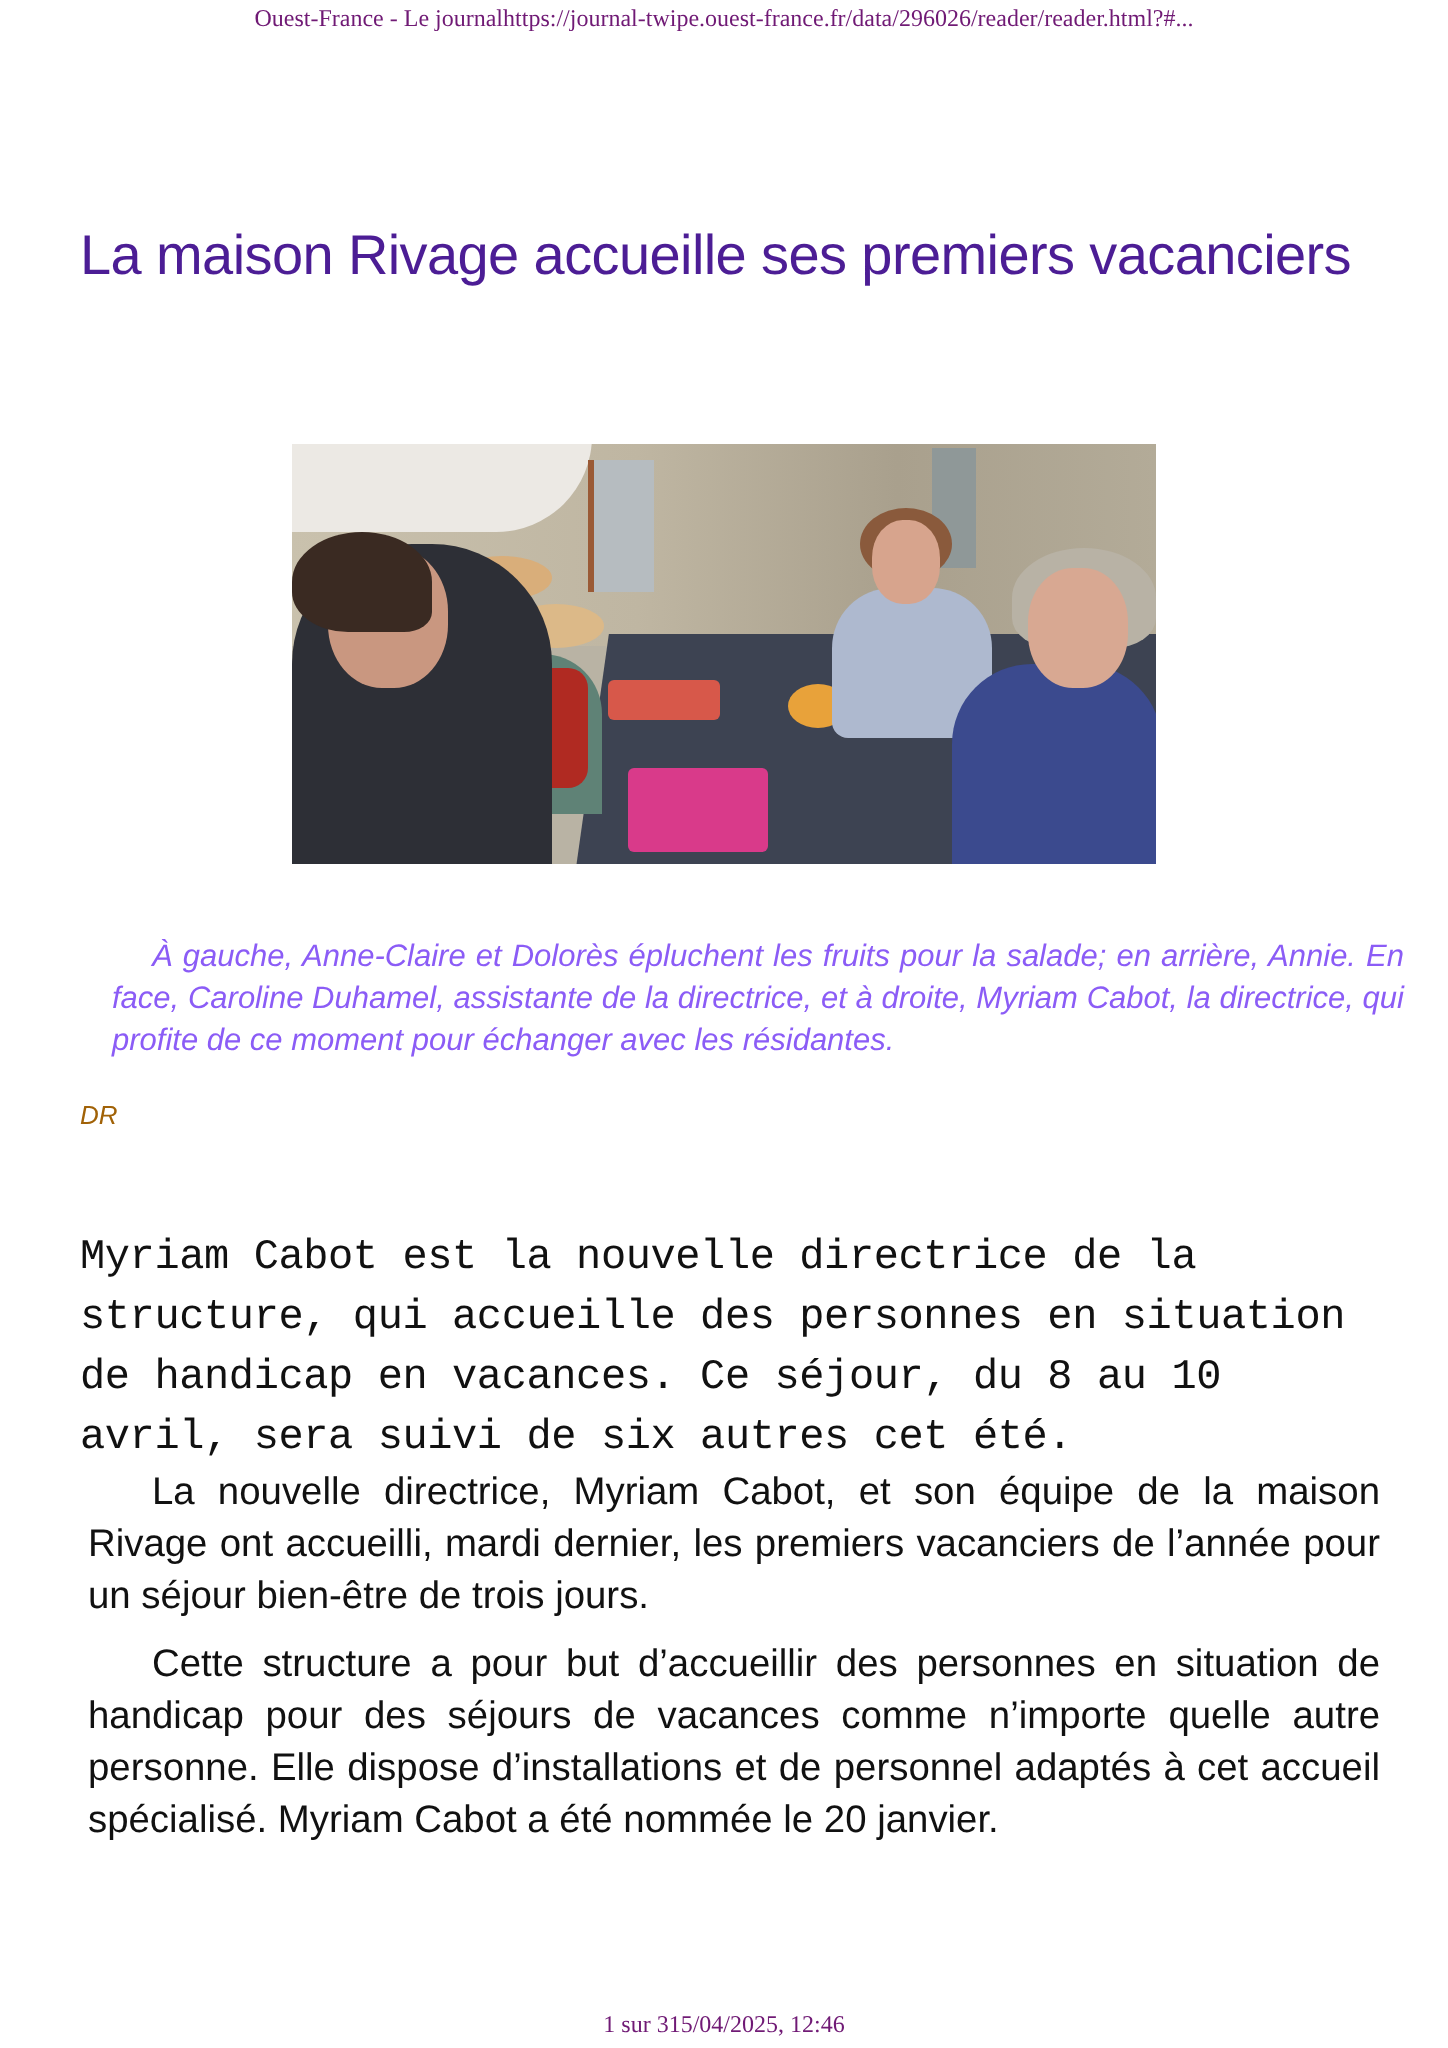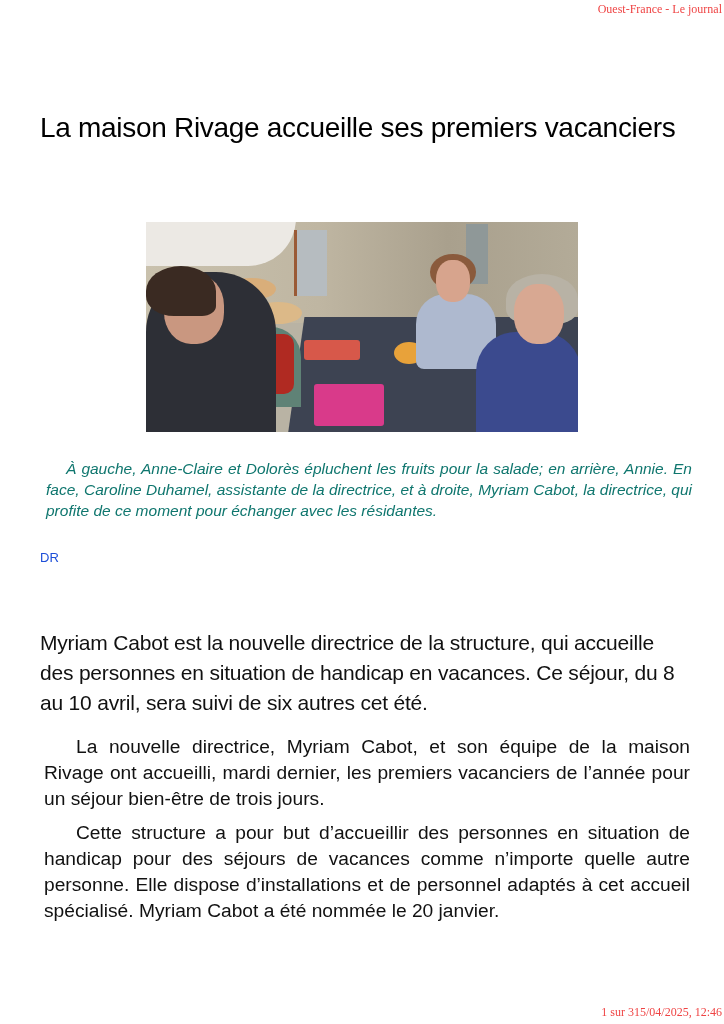--- a/index.html
+++ b/index.html
@@ -1,27 +1,27 @@
 <!DOCTYPE html>
 <html><head>
 <meta charset="utf-8">
 <style>
   html, body { margin: 0; padding: 0; background: #ffffff; }
   body { width: 724px; height: 1024px; position: relative; overflow: hidden; color: #111; }
   .print-header, .print-footer {
     position: absolute; left: 0; right: 0;
-    font-family: "Liberation Serif", serif; font-size: 12px; color: #ef4444;
-    display: flex; justify-content: flex-end; padding: 0 2px;
+    font-family: "Liberation Serif", serif; font-size: 12px; color: #701a75;
+    display: flex; justify-content: center; padding: 0 2px;
   }
   .print-header { top: 2px; }
   .print-footer { bottom: 4px; margin-top: 24px; }
   .headline {
     position: absolute; left: 40px; top: 110px; width: 640px;
     font-family: "Liberation Sans", sans-serif; font-size: 28px; line-height: 35px;
-    font-weight: normal; margin: 0; color: #000000; letter-spacing: -0.3px;
+    font-weight: normal; margin: 0; color: #4c1d95; letter-spacing: -0.3px;
   }
   .photo {
     position: absolute; left: 146px; top: 222px; width: 432px; height: 210px;
     overflow: hidden; background: #b9b3a4;
   }
   .photo .wall { position: absolute; left: 0; top: 0; width: 100%; height: 48%;
     background: linear-gradient(90deg, #c9c1ad 0%, #bfb6a2 40%, #a9a08d 70%, #b3ab98 100%); }
   .photo .umbrella { position: absolute; left: -10px; top: -4px; width: 160px; height: 48px;
     background: #ece9e4; border-radius: 0 0 60px 10px; }
   .photo .door { position: absolute; left: 148px; top: 8px; width: 30px; height: 66px;
@@ -57,44 +57,45 @@
     background: #3b4a8e; border-radius: 40px 40px 0 0; }
   .photo .p4-face { position: absolute; left: 368px; top: 62px; width: 50px; height: 60px;
     background: #d8a892; border-radius: 45%; }
   .photo .p4-hair { position: absolute; left: 360px; top: 52px; width: 72px; height: 50px;
     background: #b8b2a5; border-radius: 50% 50% 30% 30%; }
   .photo .fruits { position: absolute; left: 248px; top: 120px; width: 30px; height: 22px;
     background: #e8a23a; border-radius: 50%; }
   .caption {
     position: absolute; left: 40px; top: 452px; width: 646px;
     font-family: "Liberation Sans", sans-serif; font-style: italic; font-size: 15.5px;
-    line-height: 21px; text-align: justify; text-indent: 20px; margin: 6px; color: #0f766e;
+    line-height: 21px; text-align: justify; text-indent: 20px; margin: 16px; color: #8b5cf6;
   }
   .credit {
     position: absolute; left: 40px; top: 550px;
-    font-family: "Liberation Sans", sans-serif; font-size: 13px; color: #1d4ed8;
+    font-family: "Liberation Sans", sans-serif; font-style: italic; font-size: 13px; color: #a16207;
   }
   .lead {
-    position: absolute; left: 40px; top: 628px; width: 640px;
-    font-family: Liberation Sans, sans-serif; font-size: 21px; line-height: 30px;
+    position: absolute; left: 40px; top: 615px; width: 640px;
+    font-family: Liberation Mono, monospace; font-size: 21px; line-height: 30px;
     margin: 0; color: #111; letter-spacing: -0.2px;
   }
   .body-text {
     position: absolute; left: 40px; width: 646px;
     font-family: "Liberation Sans", sans-serif; font-size: 19.2px; line-height: 26px;
     margin: 4px; color: #111; text-align: justify; text-indent: 32px;
   }
   .p1txt { top: 730px; }
   .p2txt { top: 816px; }
 </style>
 </head>
 <body>
 
 <div class="print-header">
   <span>Ouest-France - Le journal</span>
+  <span>https://journal-twipe.ouest-france.fr/data/296026/reader/reader.html?#...</span>
 </div>
 
 <article>
   <h1 class="headline">La maison Rivage accueille ses premiers vacanciers</h1>
 
   <div class="photo" title="Photo: women seated around an outdoor table peeling fruit">
     <div class="wall"></div>
     <div class="umbrella"></div>
     <div class="door"></div>
     <div class="window"></div>

